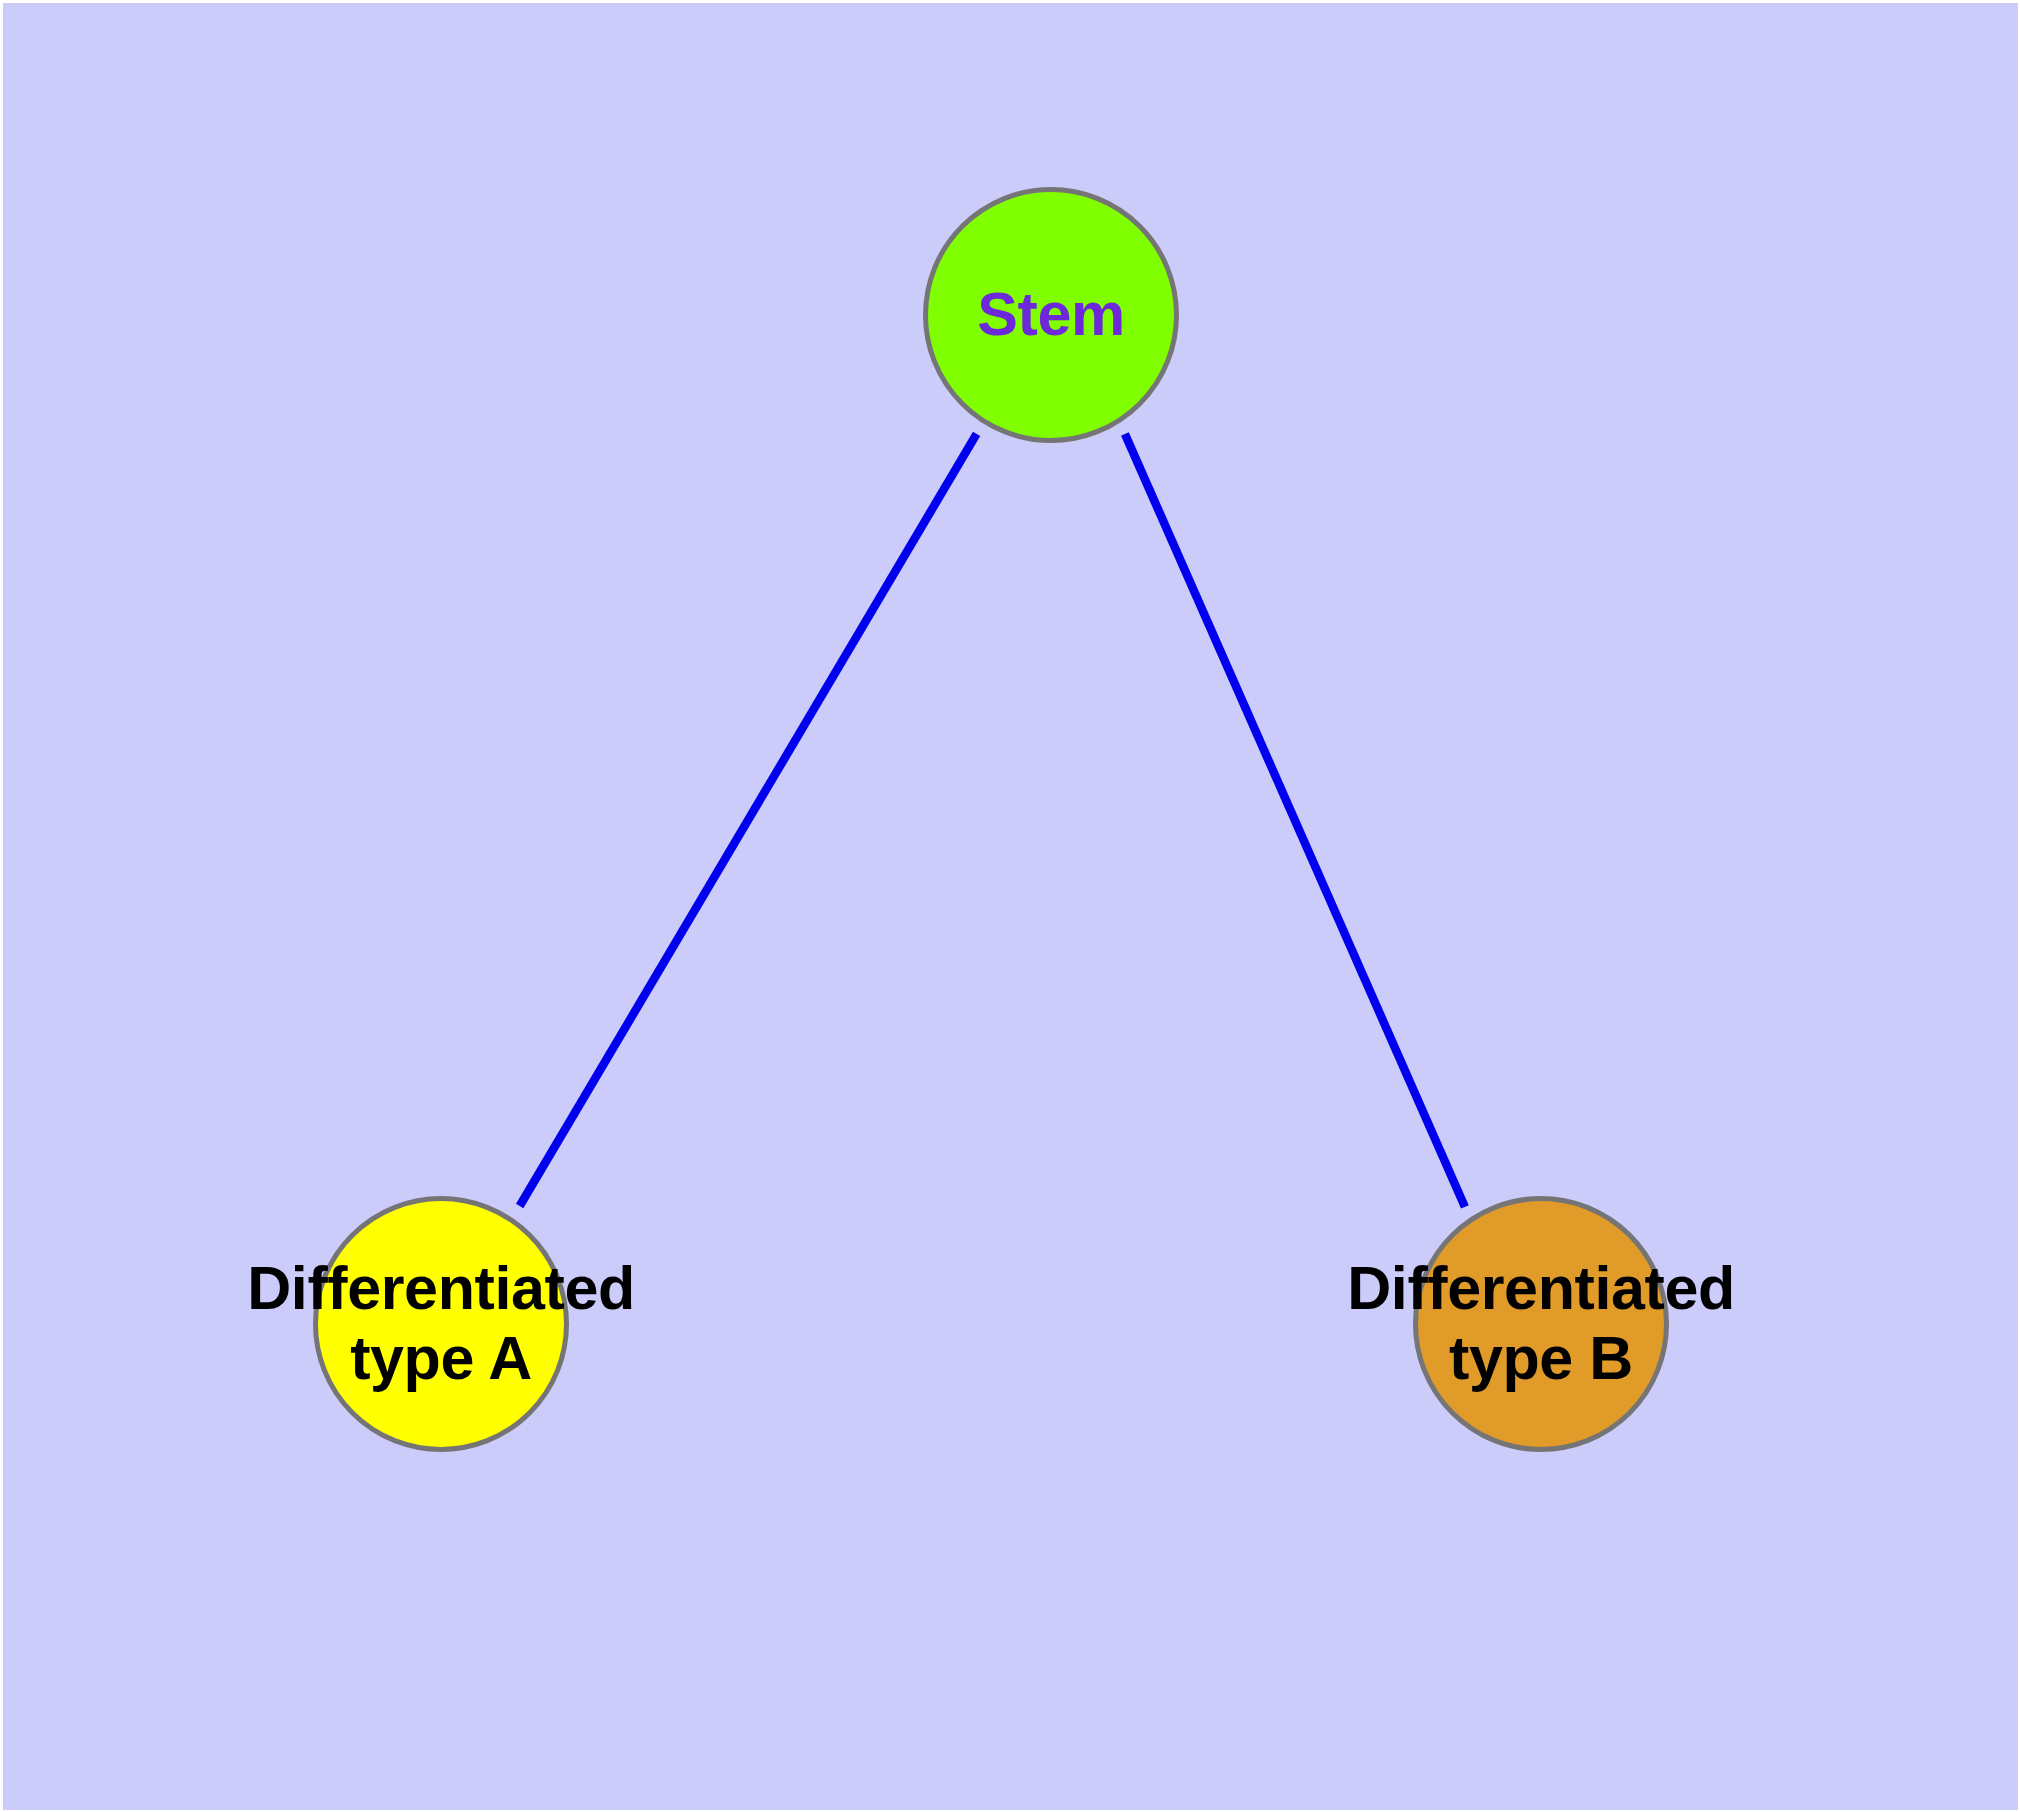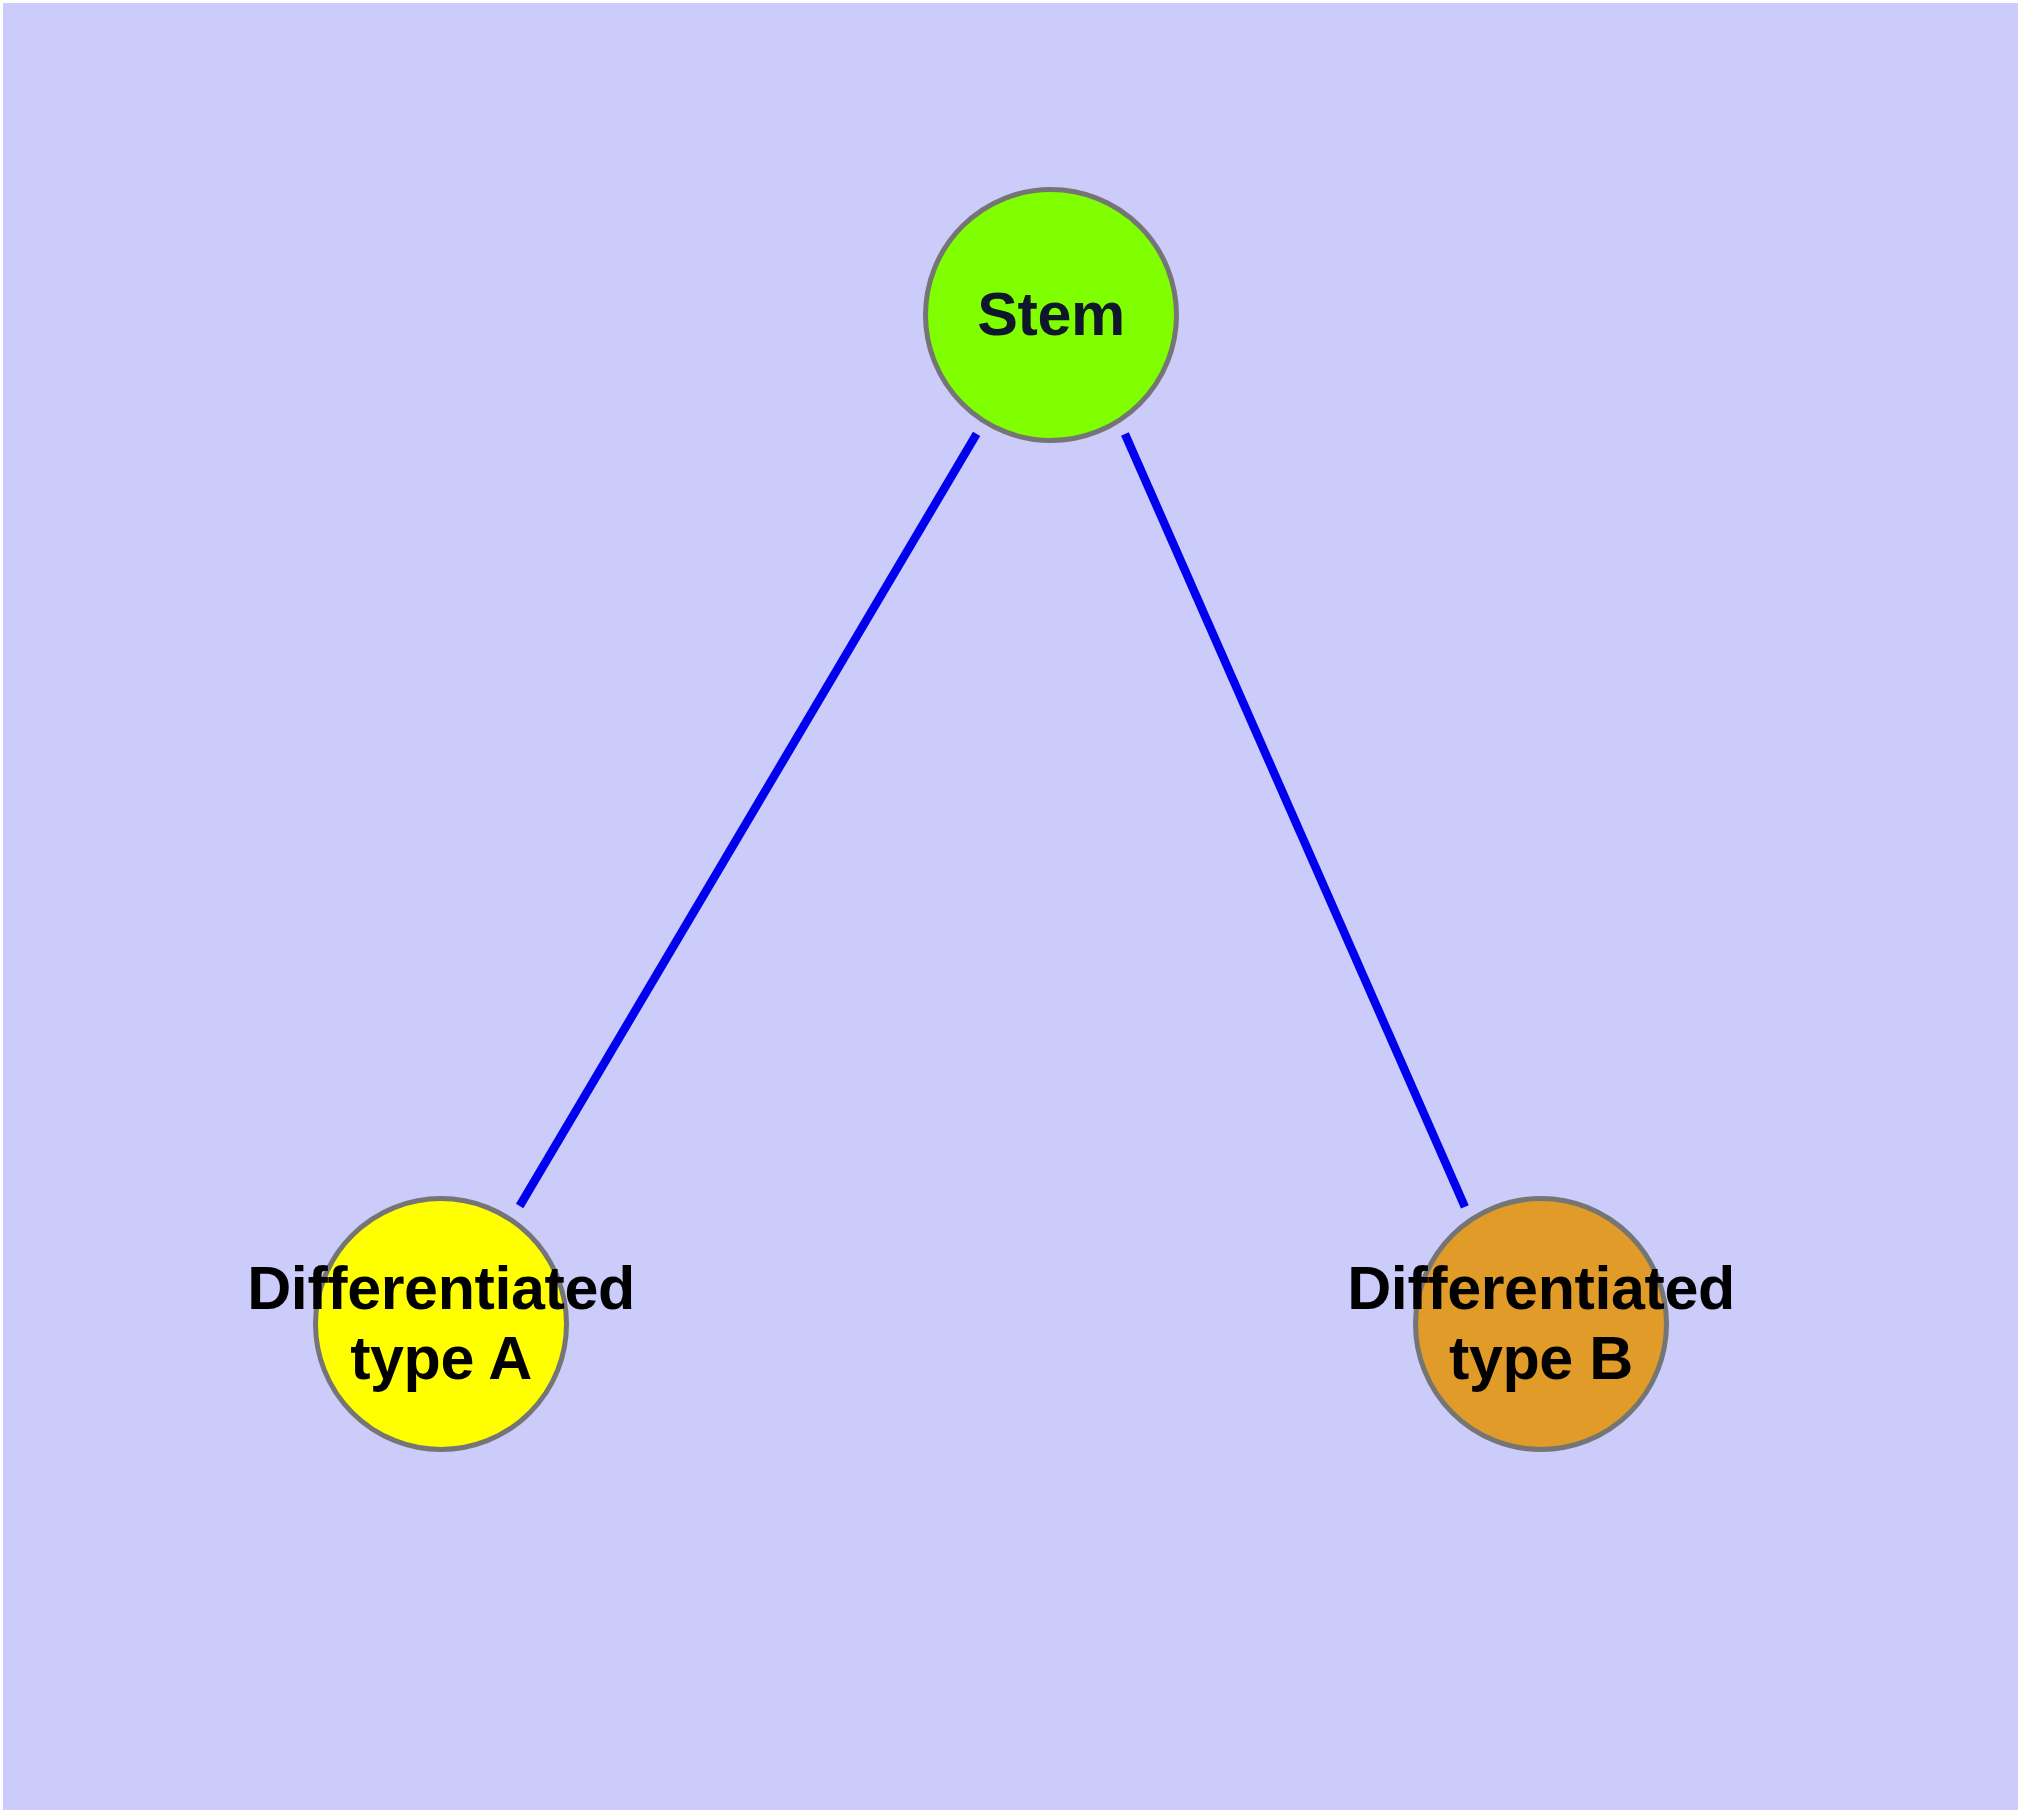--- a/index.html
+++ b/index.html
@@ -68,21 +68,21 @@
 
   <svg id="graph-svg" viewBox="0 0 2384 2138" preserveAspectRatio="none">
     <g id="edges">
         <line x1="1152" y1="512" x2="613" y2="1423" stroke="#0000ee" stroke-width="10" stroke-linecap="butt"></line>
         <line x1="1327" y1="512" x2="1728" y2="1424" stroke="#0000ee" stroke-width="10" stroke-linecap="butt"></line>
       </g>
   </svg>
 
   <div class="node-group" id="node-stem" style="left:1051px; top:315px; width:256px; height:256px;">
     <div class="node-circle" id="circle-stem" style="width: 256px; height: 256px; background: rgb(127, 255, 0); border-color: rgb(117, 117, 117); border-width: 5.1px;"></div>
-    <div class="node-label" id="label-stem" style="color: #0f172a; font-size: 61px;">Stem</div>
+    <div class="node-label" id="label-stem" style="color: #6d28d9; font-size: 61px;">Stem</div>
   </div>
 
   <div class="node-group" id="node-diff_a" style="left:441px; top:1324px; width:256px; height:256px;">
     <div class="node-circle" id="circle-diff_a" style="width: 256px; height: 256px; background: rgb(255, 255, 0); border-color: rgb(117, 117, 117); border-width: 5.1px;"></div>
     <div class="node-label" id="label-diff_a" style="color: rgb(0, 0, 0); font-size: 61px;">Differentiated
 type A</div>
   </div>
 
   <div class="node-group" id="node-diff_b" style="left:1541px; top:1324px; width:256px; height:256px;">
     <div class="node-circle" id="circle-diff_b" style="width: 256px; height: 256px; background: rgb(224, 155, 40); border-color: rgb(117, 117, 117); border-width: 5.1px;"></div>

